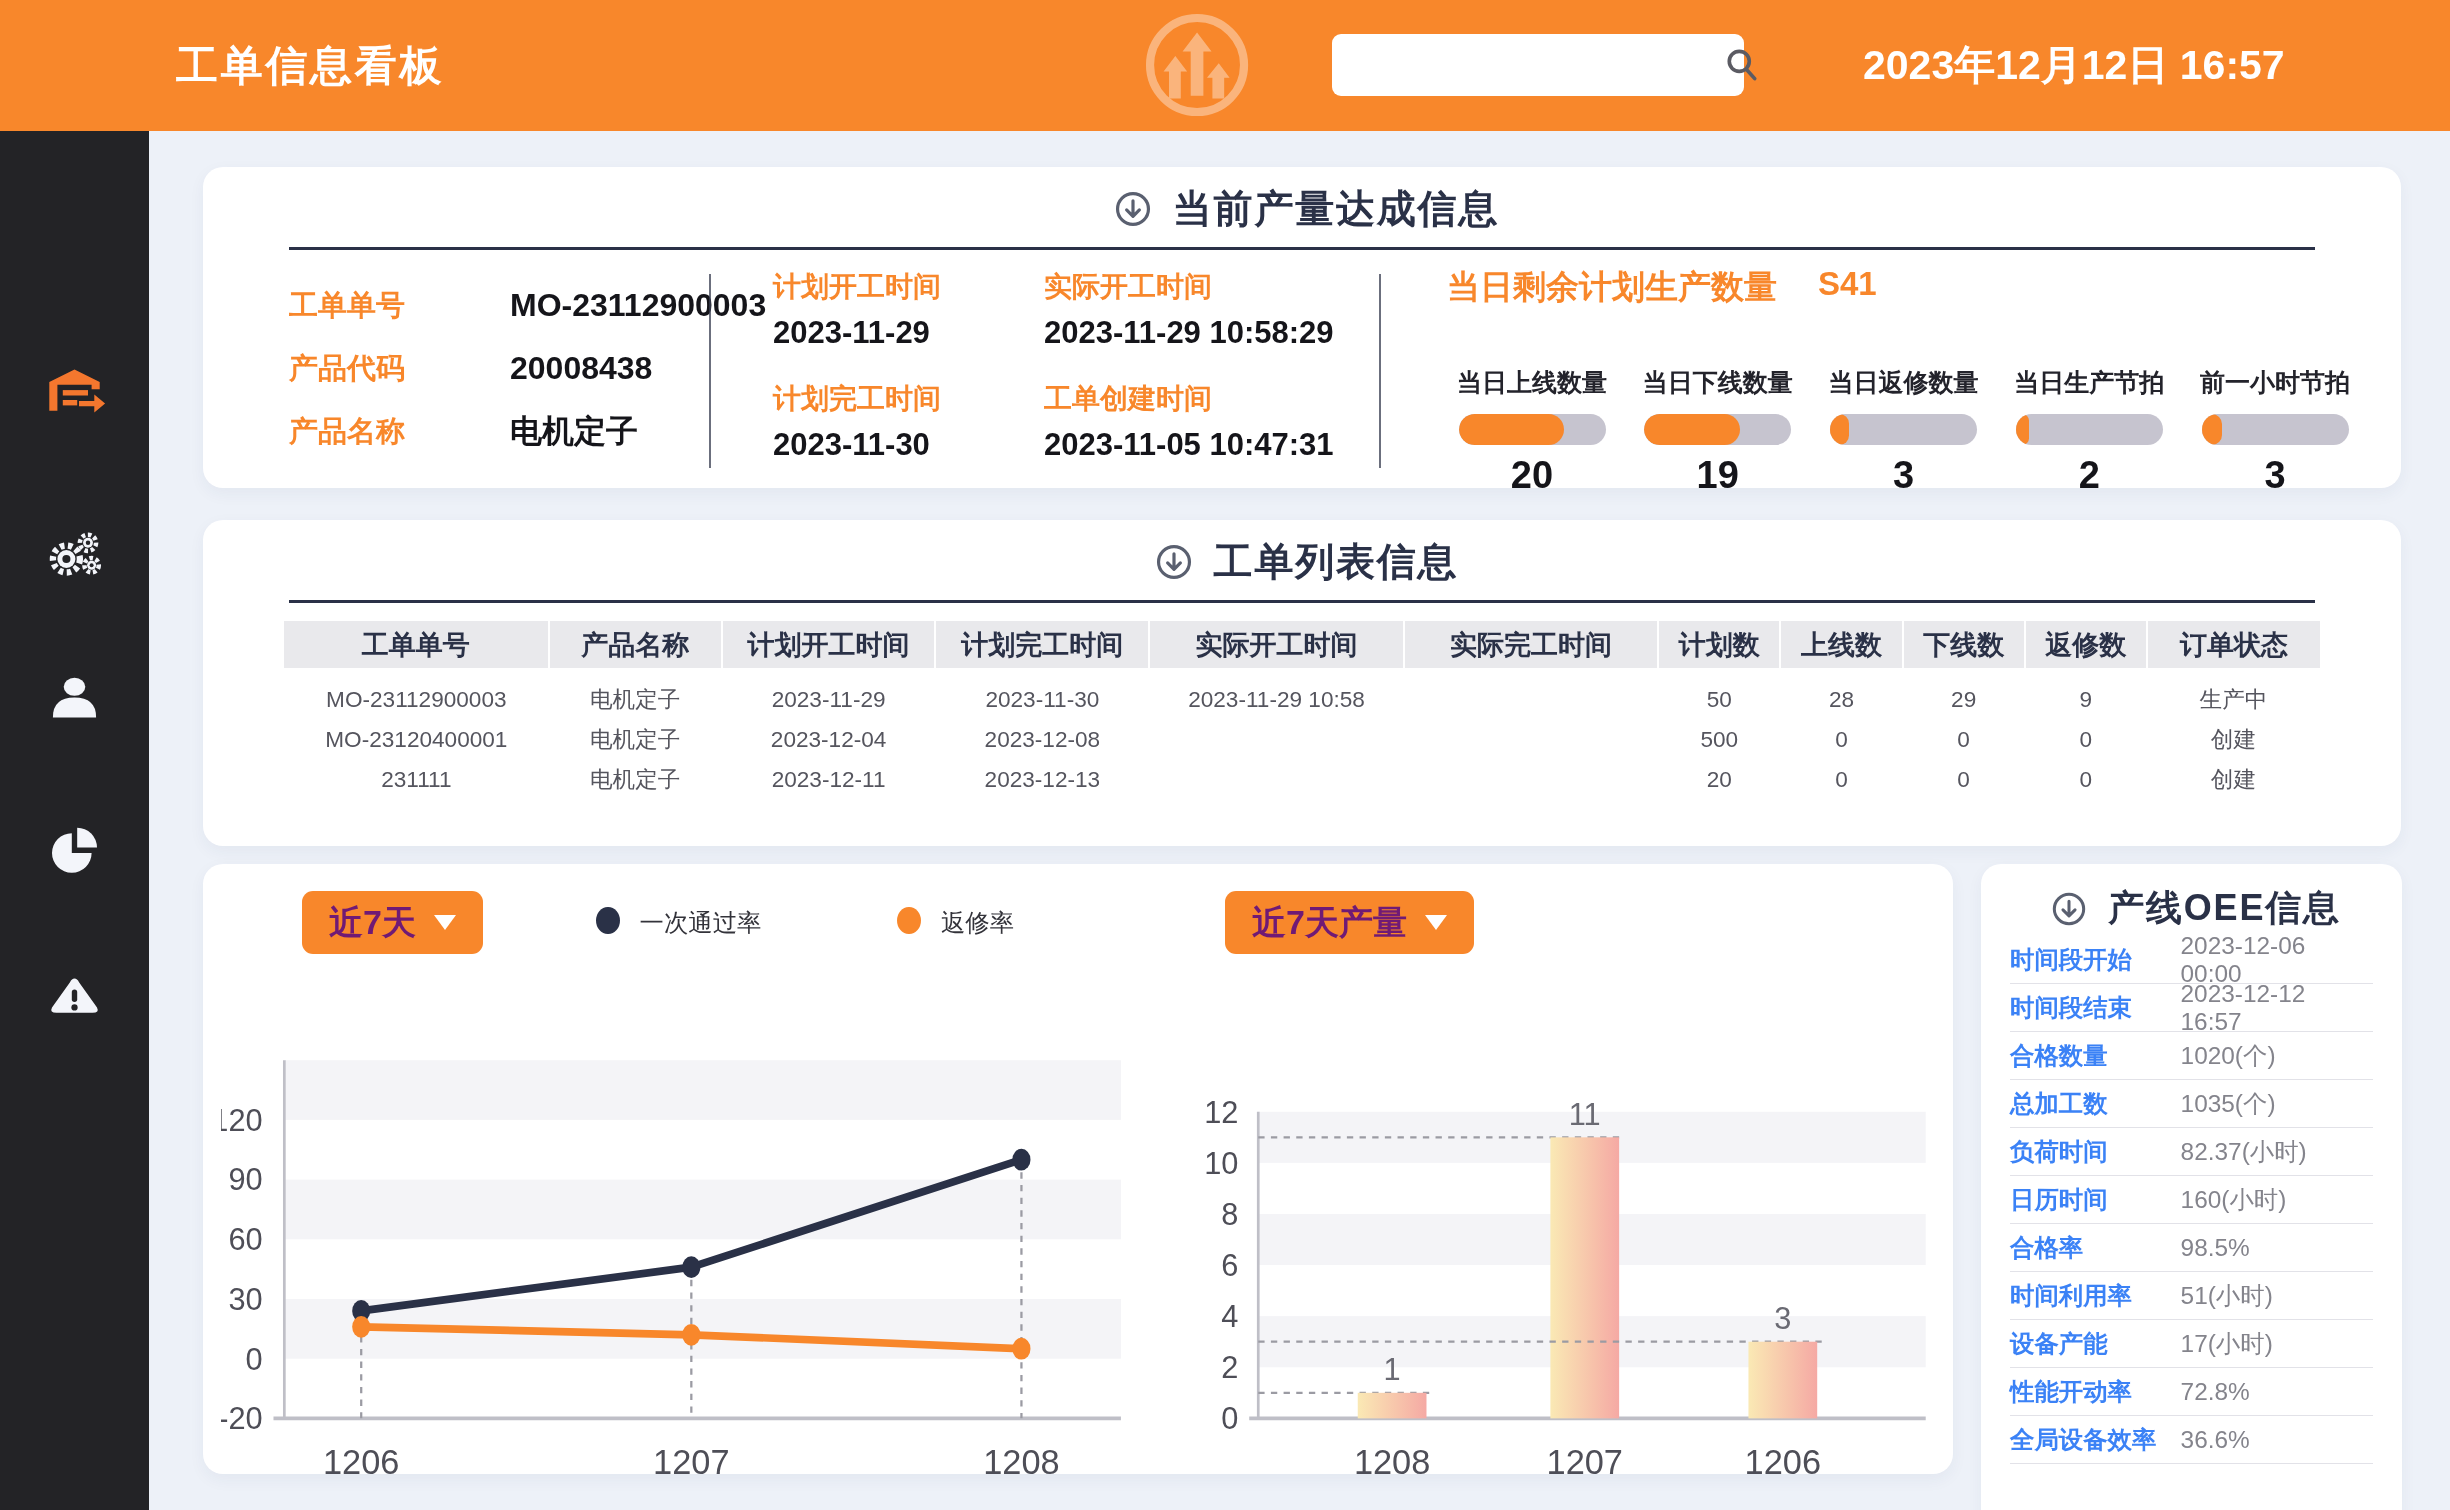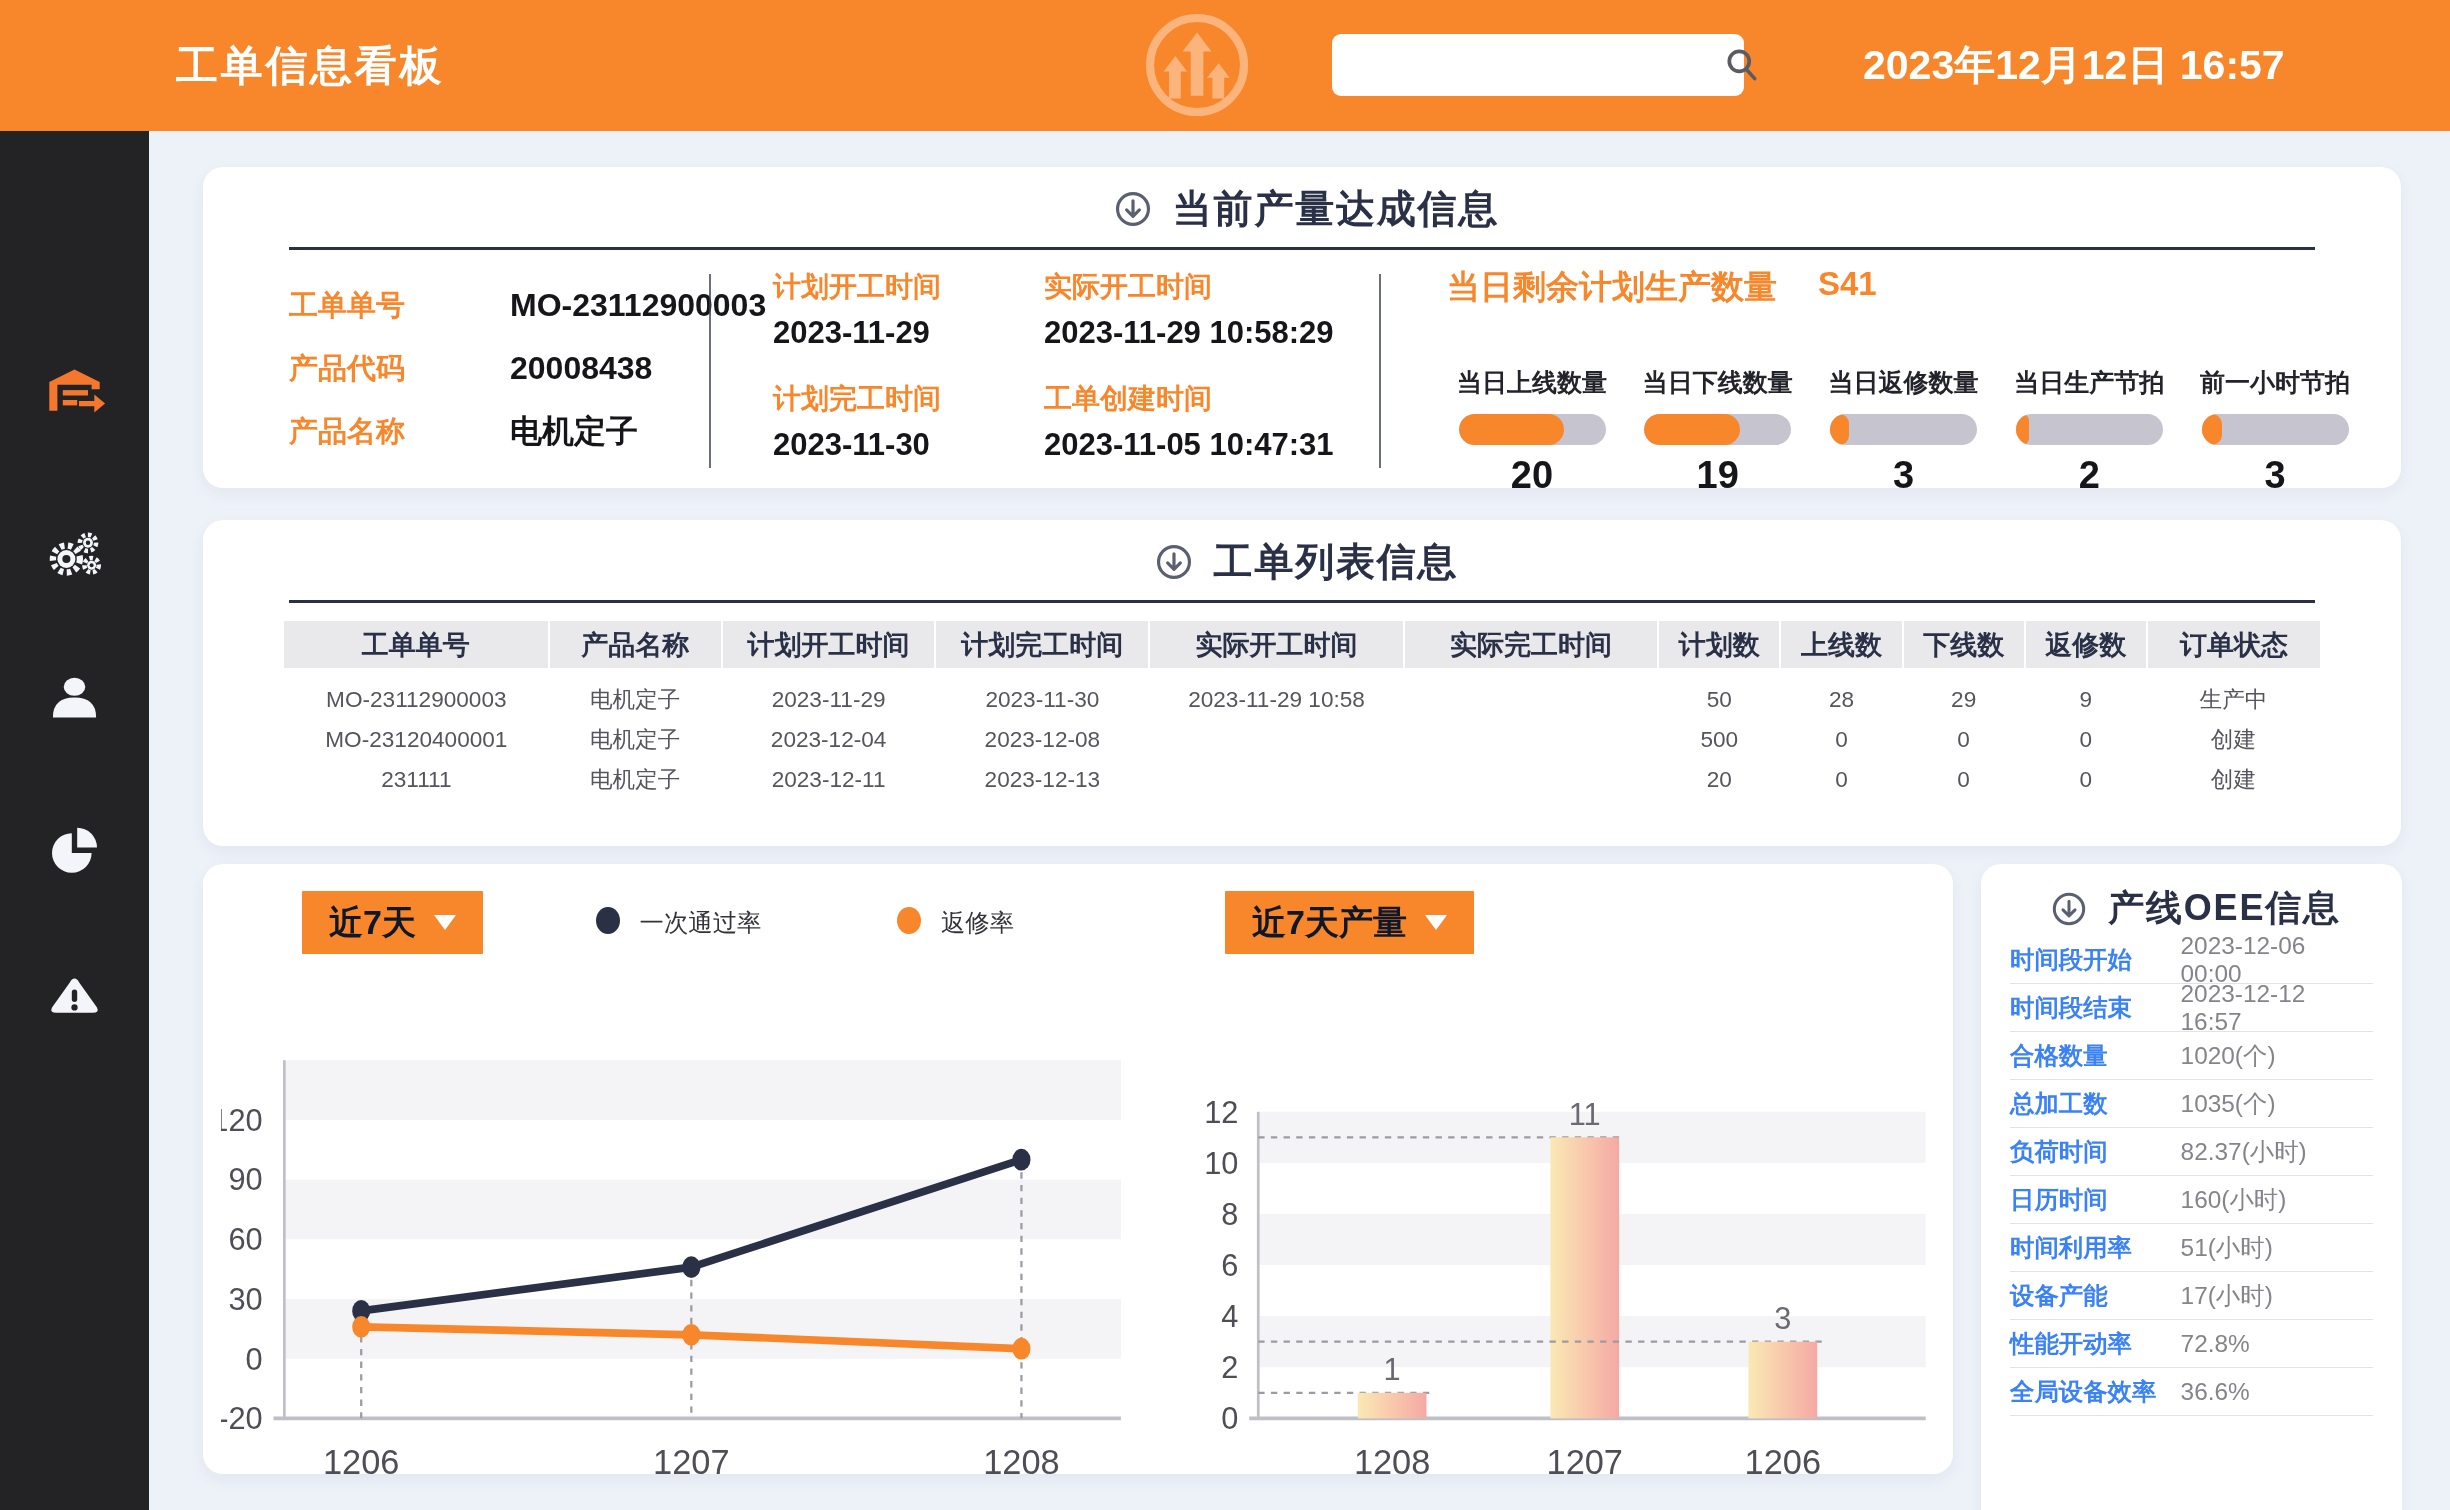--- a/index.html
+++ b/index.html
@@ -58,22 +58,22 @@
   
   #order-table-wrap{position:absolute;left:81px;right:81px;top:101px;}
   table{width:100%;border-collapse:collapse;table-layout:fixed;}
   thead th{background:#E9E9EC;color:#2A3147;font-size:27px;font-weight:bold;height:47px;
      border-right:2.7px solid #fff;}
   thead th:last-child{border-right:none;}
   tbody td{color:#55555E;font-size:22.6px;text-align:center;padding:4.5px 0;}
   tbody tr:first-child td{padding-top:16.3px;}
 
   
-  .drop-btn{position:absolute;height:63px;background:#F8872B;border:none;border-radius:1px;
-     color:#0f172a;font-size:34px;font-weight:bold;display:flex;align-items:center;gap:18px;
+  .drop-btn{position:absolute;height:63px;background:#F8872B;border:none;border-radius:11px;
+     color:#701a75;font-size:34px;font-weight:bold;display:flex;align-items:center;gap:18px;
      padding:0 27px;cursor:pointer;}
   .drop-btn .tri{width:0;height:0;border-left:11.8px solid transparent;border-right:11.8px solid transparent;
      border-top:15.4px solid #fff;}
   #line-dropdown{left:99px;top:27px;}
   #bar-dropdown{left:1022px;top:27px;}
   #line-legend{position:absolute;left:393px;top:27px;height:63px;display:flex;align-items:center;gap:136px;}
   .legend-item{display:flex;align-items:flex-start;gap:20px;cursor:pointer;}
   .legend-item .dot{width:23.5px;height:27px;border-radius:50%;}
   .legend-item .lab{color:#33333A;font-size:24.4px;}
   #line-chart{position:absolute;left:18px;top:113px;}
@@ -433,20 +433,24 @@
         </div>
         <div class="oee-row">
           <span class="lb">负荷时间</span>
           <span class="vl">82.37(小时)</span>
         </div>
         <div class="oee-row">
           <span class="lb">日历时间</span>
           <span class="vl">160(小时)</span>
         </div>
         <div class="oee-row">
+          <span class="lb">合格率</span>
+          <span class="vl">98.5%</span>
+        </div>
+        <div class="oee-row">
           <span class="lb">时间利用率</span>
           <span class="vl">51(小时)</span>
         </div>
         <div class="oee-row">
           <span class="lb">设备产能</span>
           <span class="vl">17(小时)</span>
         </div>
         <div class="oee-row">
           <span class="lb">性能开动率</span>
           <span class="vl">72.8%</span>

